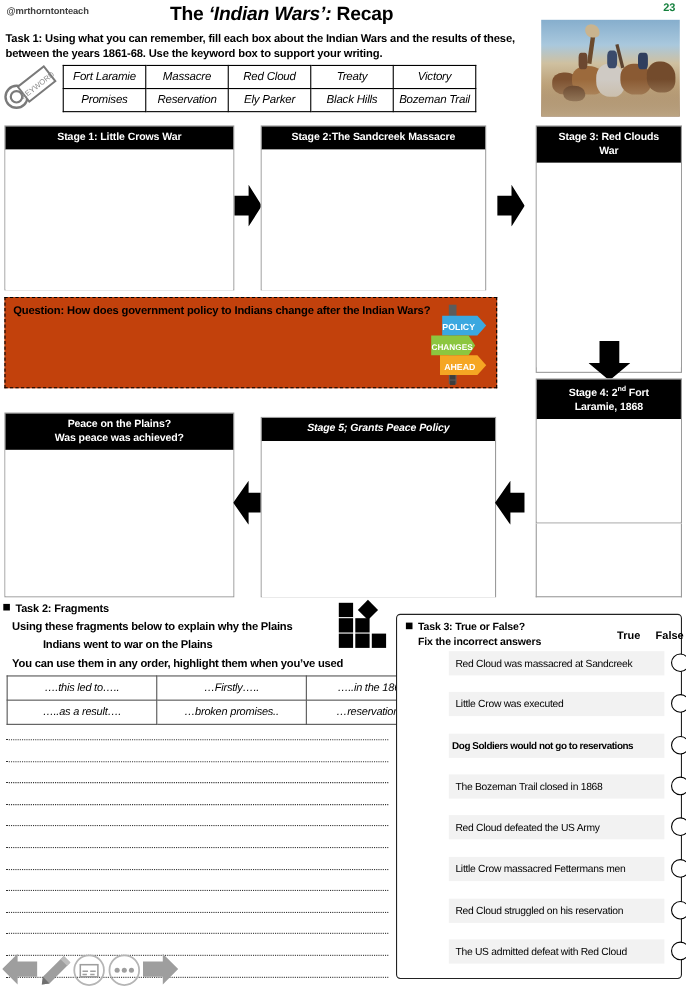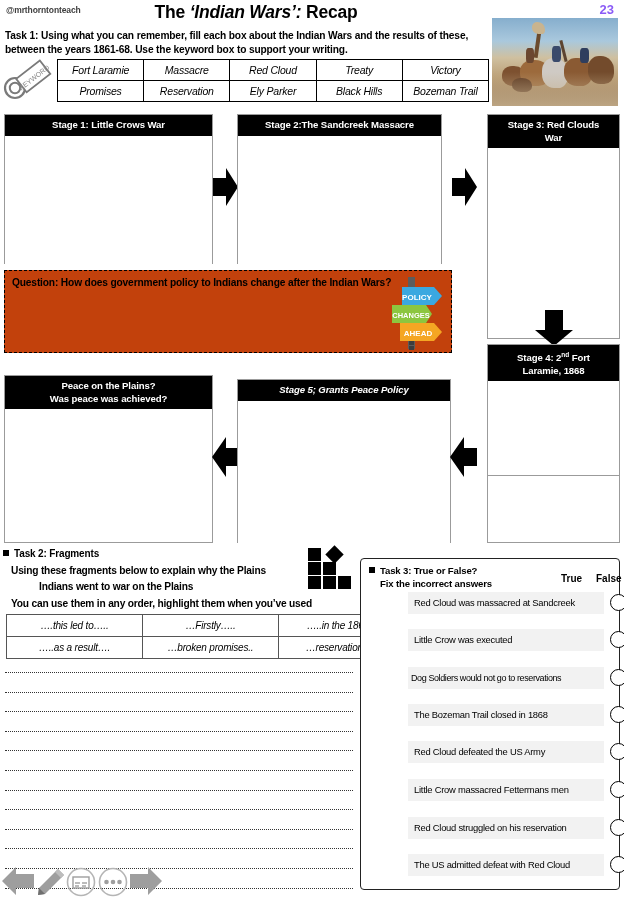--- a/index.html
+++ b/index.html
@@ -26,23 +26,23 @@
     top: 5px;
     font-size: 8.5px;
     font-weight: bold;
     color: #404040;
     letter-spacing: -0.1px;
   }
   .page-num {
     position: absolute;
     right: 10px;
     top: 2px;
-    font-size: 13px;
-    font-weight: bold;
-    color: #8b5cf6;
+    font-size: 10px;
+    font-weight: bold;
+    color: #15803d;
     text-align: right;
   }
   .title {
     position: absolute;
     left: 0;
     top: 2px;
     width: 512px;
     text-align: center;
     font-size: 17.5px;
     font-weight: bold;
@@ -91,21 +91,21 @@
     top: 58px;
     width: 56px;
     height: 48px;
   }
 
   
   table.kw {
     position: absolute;
     left: 57px;
     top: 59px;
-    width: 432px;
+    width: 376px;
     border-collapse: collapse;
     table-layout: fixed;
   }
   table.kw td {
     border: 1px solid #000000;
     text-align: center;
     font-style: italic;
     font-size: 10.5px;
     height: 20px;
     padding: 0 2px;
@@ -279,21 +279,21 @@
     height: 22px;
     background: #f2f2f2;
     font-size: 9.4px;
     line-height: 22px;
     padding-left: 6px;
     box-sizing: border-box;
     letter-spacing: -0.25px;
     white-space: nowrap;
     overflow: hidden;
   }
-  .t3-row .stmt.tight { font-size: 9.0px; letter-spacing: -0.4px; padding-left: 3px; }
+  .t3-row .stmt.tight { font-size: 9.0px; letter-spacing: -0.4px; padding-left: 3px; font-weight: bold; }
   .circle {
     position: absolute;
     top: 2px;
     width: 17px;
     height: 17px;
     border: 1.5px solid #000;
     border-radius: 50%;
     background: #fff;
     box-sizing: border-box;
   }

